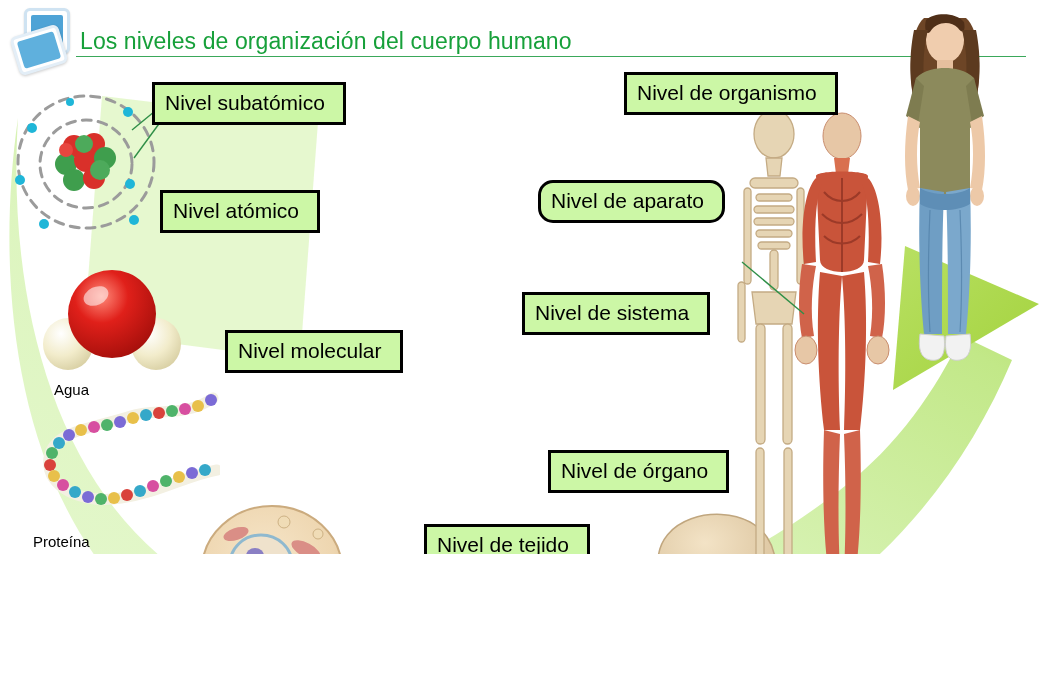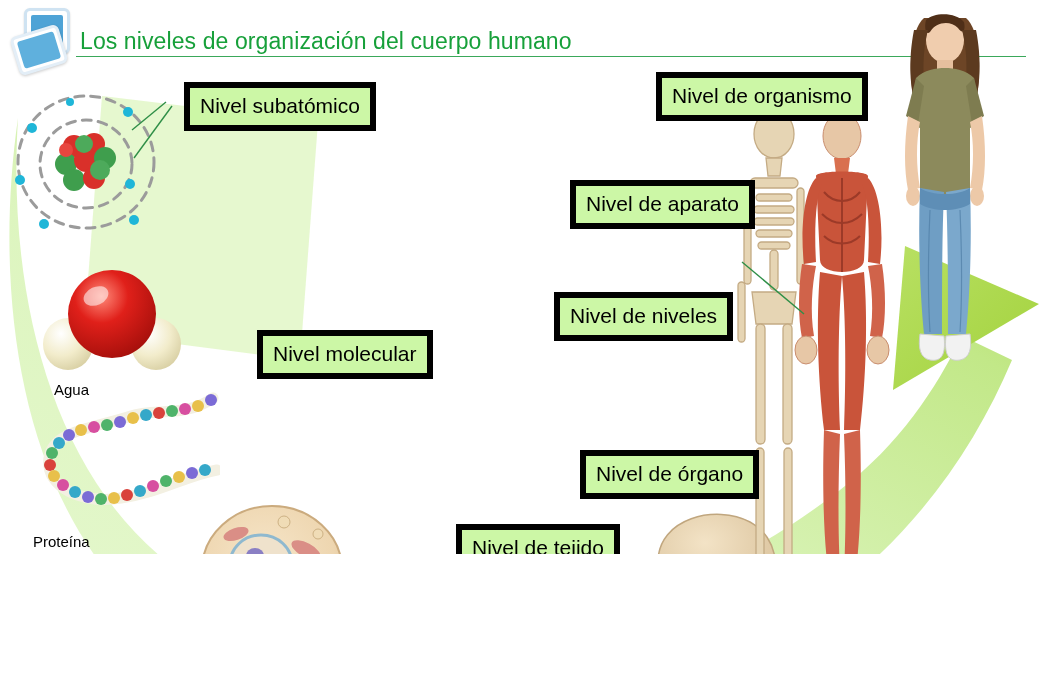--- a/index.html
+++ b/index.html
@@ -54,28 +54,27 @@
     border-top:2px solid #cfe8da;
   }
 
   
   #swoosh{position:absolute;left:0;top:60px;width:1039px;height:600px;}
 
   
   .chip{
     position:absolute;
     background:#ccf7a6;
-    border:6px solid #000000;
+    border:3px solid #000000;
     color:#000000;
     font-size:21px;
     line-height:1;
-    padding:7px 10px 9px 10px;
+    padding:7px 18px 9px 10px;
     white-space:nowrap;
     box-sizing:border-box;
-    margin-left:32px;
   }
 
   
   .caption{
     position:absolute;color:#000000;font-size:15px;white-space:nowrap;
   }
 
   
   .art{position:absolute;}
 
@@ -413,31 +412,32 @@
       <path d="M 50 206 C 48 252, 48 296, 50 328"></path>
       <path d="M 80 206 C 82 252, 82 296, 80 328"></path>
     </g>
 
     <path d="M 40 330 C 38 344, 40 354, 50 356 C 62 358, 66 350, 64 332 Z" fill="#f2f2f2" stroke="#cfcfcf"></path>
     <path d="M 90 330 C 92 344, 90 354, 80 356 C 68 358, 64 350, 66 332 Z" fill="#f2f2f2" stroke="#cfcfcf"></path>
   </svg>
 
   <div class="chip" style="left:152px;top:82px;">Nivel subatómico</div>
 
+  <div class="chip" style="left:160px;top:190px;">Nivel atómico</div>
 
   <div class="chip" style="left:225px;top:330px;">Nivel molecular</div>
 
 
   <div class="chip" style="left:424px;top:524px;text-align:right;">Nivel de tejido</div>
 
   <div class="chip" style="left:548px;top:450px;">Nivel de órgano</div>
 
-  <div class="chip" style="left:522px;top:292px;">Nivel de niveles</div>
-
-  <div class="chip" style="left:538px;top:180px;">Nivel de aparato</div>
+  <div class="chip" style="left:522px;top:292px;">Nivel de sistema</div>
+
+  <div class="chip" style="left:538px;top:180px;border-radius:15px;">Nivel de aparato</div>
 
   <div class="chip" style="left:624px;top:72px;">Nivel de organismo</div>
 
   <div class="caption" style="left:26px;top:381px;margin-left:28px;">Agua</div>
 
   <div class="caption" style="left:33px;top:533px;">Proteína</div>
 
 </div>
 
 </body></html>

